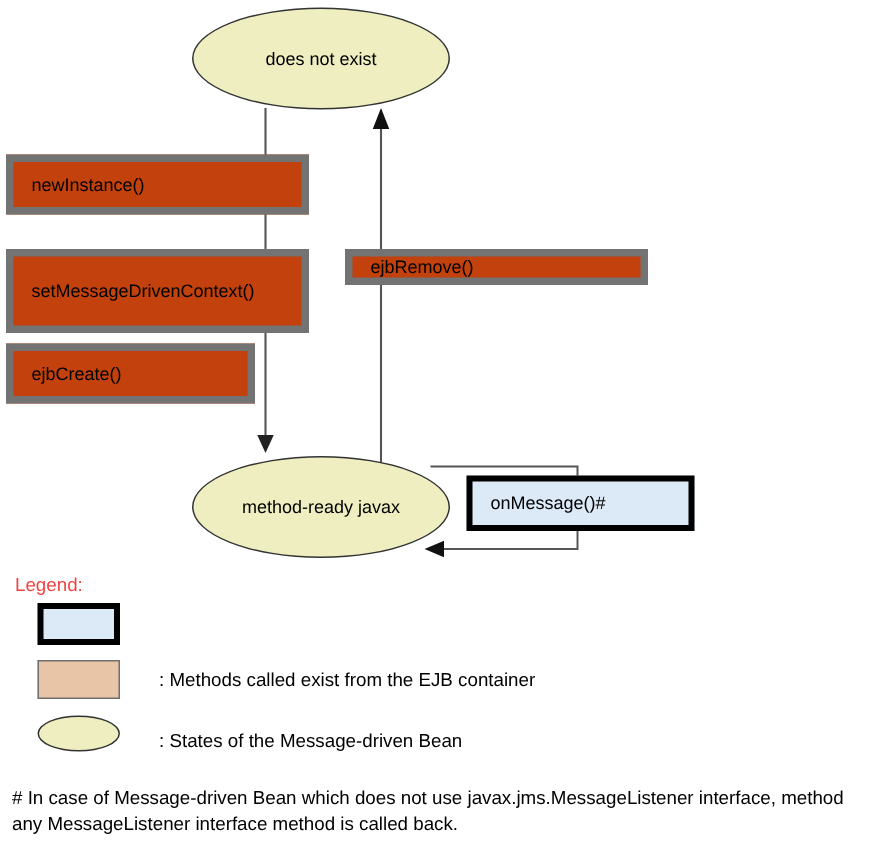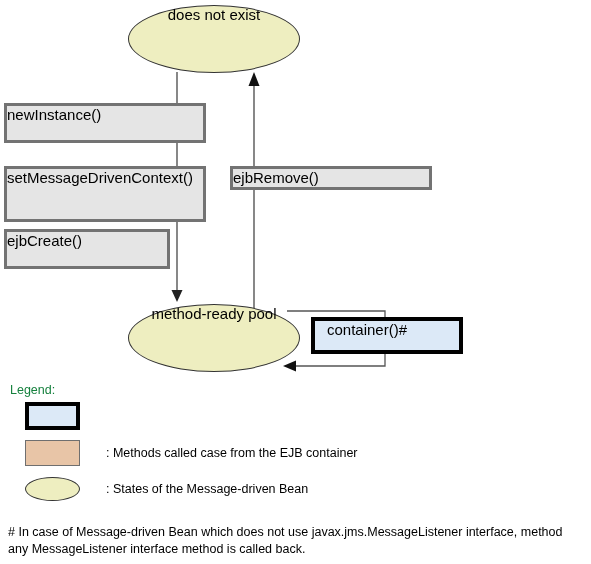--- a/index.html
+++ b/index.html
@@ -25,49 +25,51 @@
     width: 591px;
     height: 564px;
     pointer-events: none;
   }
 
   
   .node {
     position: absolute;
     box-sizing: border-box;
     display: flex;
-    font-size: 15px;
+    align-items: center;
+    font-size: 12px;
     line-height: 1.2;
     color: #000000;
     white-space: nowrap;
   }
   .box-container {
-    background: #e5e5e5;
-    border: 3px solid #737373;
+    background: #c2410c;
+    border: 5px solid #737373;
+    padding-left: 12px;
   }
   .box-jms {
     background: #dce9f7;
     border: 4px solid #000000;
     padding-left: 12px;
   }
   .ellipse-state {
     background: #eeeec0;
     border: 1px solid #333333;
     border-radius: 50%;
     justify-content: center;
     padding-left: 0;
   }
 
   
   #legend-title {
     position: absolute;
     left: 10px;
     top: 383px;
     font-size: 12.5px;
-    color: #15803d;
+    color: #ef4444;
   }
   .legend-row {
     position: absolute;
     left: 25px;
     display: flex;
     align-items: center;
   }
   .legend-swatch {
     box-sizing: border-box;
     width: 55px;
@@ -129,54 +131,54 @@
 
     <path d="M 385 352 L 385 366 L 296 366" fill="none" stroke="#555555" stroke-width="1.3"></path>
     <polygon points="296,360.5 296,371.5 283,366" fill="#111111"></polygon>
   </svg>
 
   <div class="node ellipse-state" style="left:128px; top:5px; width:172px; height:68px;">
     <span>does not exist</span>
   </div>
 
   <div class="node ellipse-state" style="left:128px; top:304px; width:172px; height:68px;">
-    <span>method-ready pool</span>
+    <span>method-ready javax</span>
   </div>
 
   <div class="node box-container" style="left:4px; top:103px; width:202px; height:40px;">
     <span>newInstance()</span>
   </div>
 
   <div class="node box-container" style="left:4px; top:166px; width:202px; height:56px;">
     <span>setMessageDrivenContext()</span>
   </div>
 
   <div class="node box-container" style="left:4px; top:229px; width:166px; height:40px;">
     <span>ejbCreate()</span>
   </div>
 
   <div class="node box-container" style="left:230px; top:166px; width:202px; height:24px;">
     <span>ejbRemove()</span>
   </div>
 
   <div class="node box-jms" style="left:311px; top:317px; width:152px; height:37px;">
-    <span>container()#</span>
+    <span>onMessage()#</span>
   </div>
 
   <div id="legend-title">Legend:</div>
 
   <div class="legend-row" style="top:402px;">
     <div class="legend-swatch sw-jms"></div>
   </div>
 
   <div class="legend-row" style="top:440px;">
     <div class="legend-swatch sw-container"></div>
-    <div class="legend-label">: Methods called case from the EJB container</div>
+    <div class="legend-label">: Methods called exist from the EJB container</div>
   </div>
 
-  <div class="legend-row" style="top:477px;">
+  <div class="legend-row" style="top:477px;align-items:flex-end;">
     <div class="legend-swatch sw-state"></div>
     <div class="legend-label">: States of the Message-driven Bean</div>
   </div>
 
   <div id="footnote"># In case of Message-driven Bean which does not use javax.jms.MessageListener interface, method any MessageListener interface method is called back.</div>
 
 </div>
 
 </body></html>

